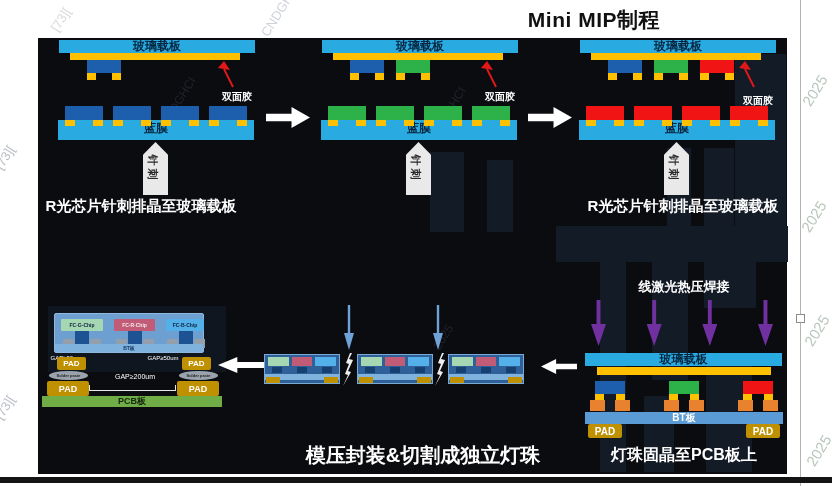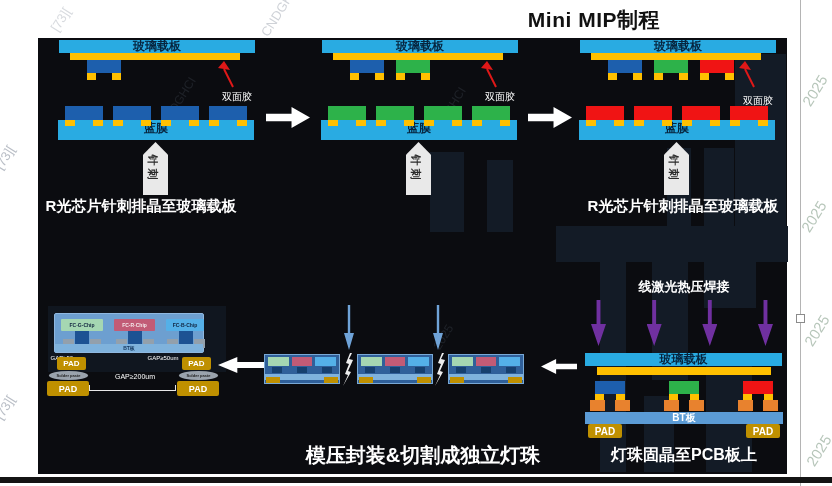--- a/index.html
+++ b/index.html
@@ -42,21 +42,21 @@
   .bt-chips .chippads{width:86%}
   .bt-chips .chippads i{width:9px;height:6px}
   .bt-chips .chipbumps{display:flex}
 
   
   .panel-top{top:40px;width:200px;height:180px}
   .pt-glass{left:2px;top:0;width:196px;height:13px}
   .pt-tape{left:13px;top:13px;width:170px;height:7px}
   .pt-carrier{left:30px;top:20px}
   .pt-redptr{left:160px;top:21px}
-  .pt-tapelbl{left:150px;top:50px;width:60px;text-align:center;font-size:10px;color:#fff;font-weight:normal}
+  .pt-tapelbl{left:150px;top:50px;width:60px;text-align:center;font-size:10px;color:#fff;font-weight:bold}
   .pt-filmchips{left:8px;top:66px}
   .pt-film{left:1px;top:80px;width:196px;height:20px;align-items:flex-end;padding-bottom:3px;z-index:1}
   .needle{left:86px;top:102px;width:25px;height:53px;background:#e9e9e9;clip-path:polygon(50% 0,100% 24%,100% 100%,0 100%,0 24%);display:flex;align-items:center;justify-content:center}
   .needletxt{transform:rotate(90deg);font-size:11px;font-weight:bold;color:#2a2a2a;letter-spacing:3px;white-space:nowrap;padding-top:8px}
   .cap{color:#fff;font-weight:bold;text-align:center}
   .captop{left:0;top:157px;width:210px;font-size:15px}
   .captop.shiftl{left:-21px}
 
   .arrow-right{background:#fff;clip-path:polygon(0 32%,58% 32%,58% 0,100% 50%,58% 100%,58% 68%,0 68%)}
   .arrow-left{background:#fff;clip-path:polygon(100% 32%,42% 32%,42% 0,0 50%,42% 100%,42% 68%,100% 68%)}
@@ -501,20 +501,23 @@
         <span>Solder paste</span>
       </div>
     <div class="gap-l"><span>GAP≥200um</span></div>
     <div class="abs padblk low-pad" style="left:7px;top:71px">
         <span>PAD</span>
       </div>
     <div class="abs padblk low-pad" style="left:137px;top:71px">
         <span>PAD</span>
       </div>
     <div class="bracket"></div>
+    <div class="pcb-bar">
+        <span>PCB板</span>
+      </div>
   </div>
 
   <div class="abs edge-line"></div>
   <div class="abs handle"></div>
   <div class="abs bottom-bar"></div>
 
   <div class="wm code" style="left:-8px;top:150px">[73][</div>
   <div class="wm code" style="left:-8px;top:400px">[73][</div>
   <div class="wm code" style="left:48px;top:12px;opacity:.45">[73][</div>
   <div class="wm code" style="left:250px;top:2px;opacity:.55">CNDGHCI</div>

